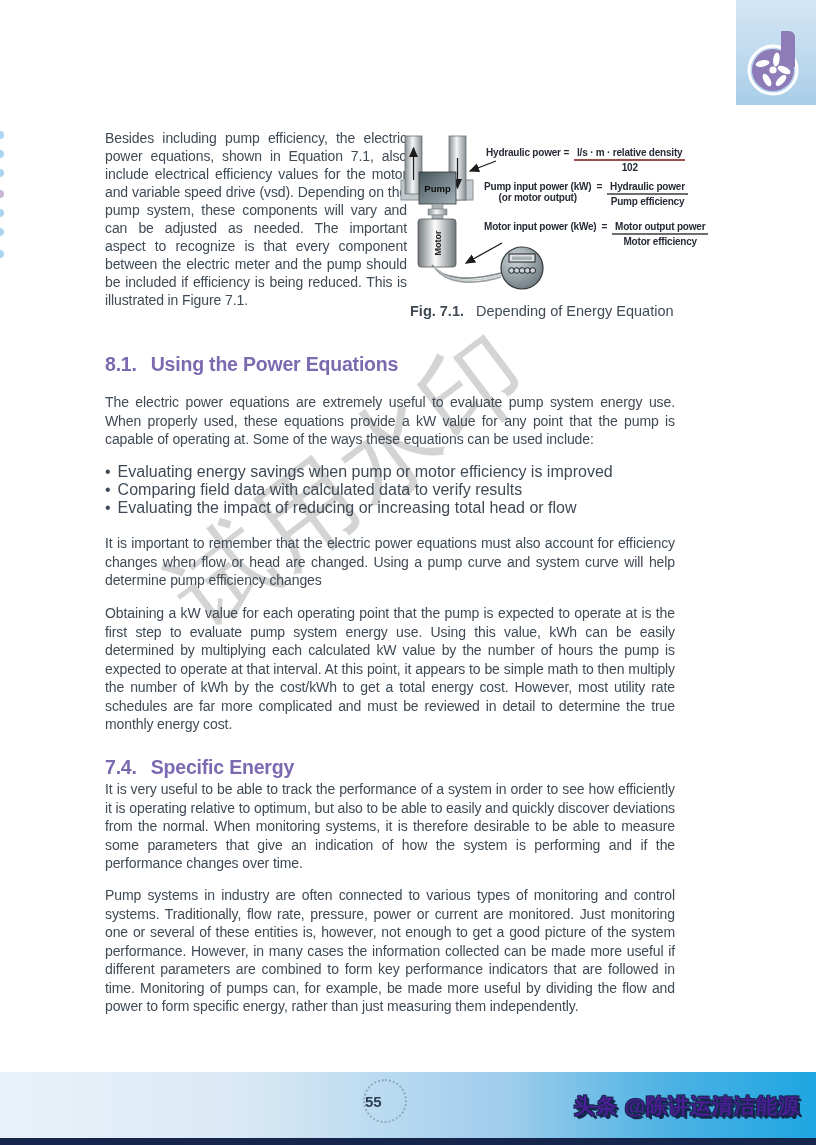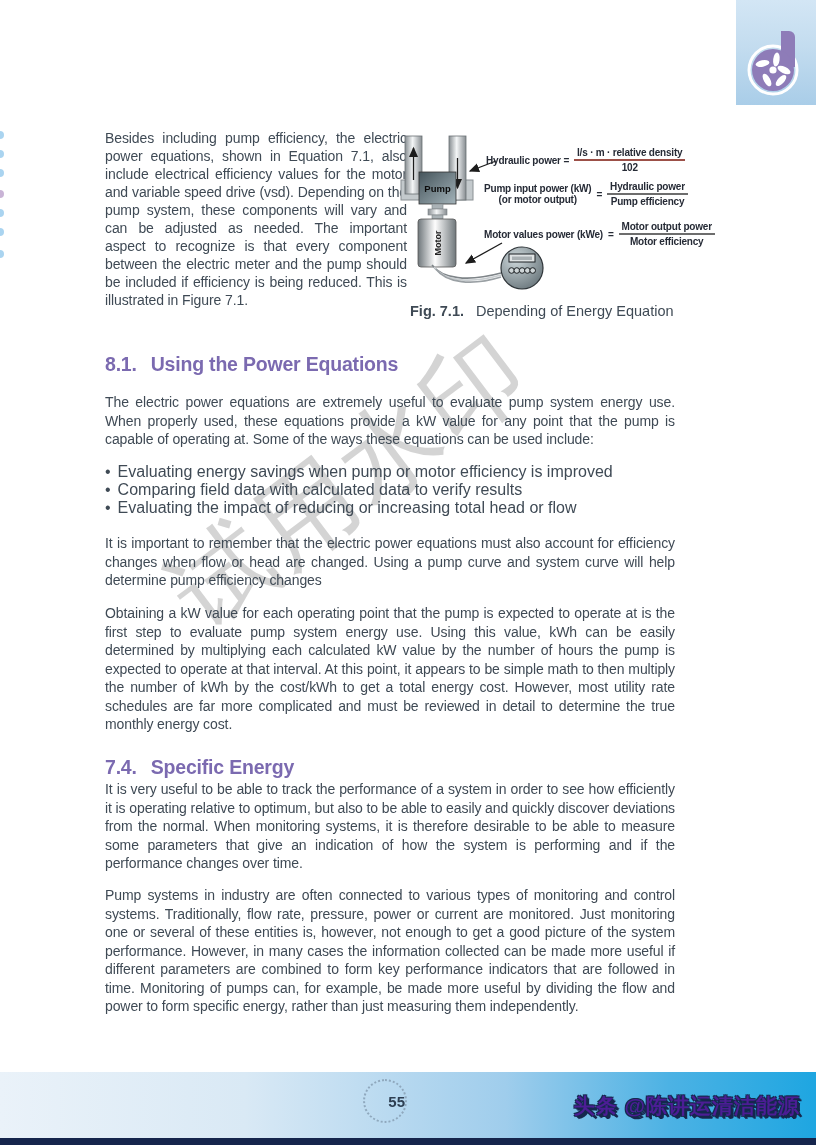--- a/index.html
+++ b/index.html
@@ -34,21 +34,21 @@
   .bullets { position:absolute; left:105px; width:570px; color:#3f4a55; font-size:16px; line-height:18px; }
   .bullet-line { display:flex; }
   .bullet-line::before { content:"•"; margin-right:7px; }
 
   
   .fig-caption {
     position:absolute; left:410px; top:303px; color:#3f4a55; font-size:14.5px;
   }
   .fig-caption b { margin-right:12px; }
   .eq {
-    position:absolute; display:flex; align-items:center; gap:5px;
+    position:absolute; display:flex; align-items:flex-start; gap:5px;
     font-size:10px; font-weight:bold; color:#262b36; letter-spacing:-0.2px; white-space:nowrap;
   }
   .eq .lbl { text-align:center; line-height:11px; }
   .frac { display:flex; flex-direction:column; align-items:center; }
   .frac .num { padding:0 3px 1px; }
   .frac .den { padding-top:1px; }
   .frac .bar { height:2px; width:100%; background:#6d6d6d; }
   .frac .bar.red { background:#9c5048; }
 
   
@@ -61,21 +61,21 @@
 
   
   .footer-band {
     position:absolute; left:0; top:1072px; width:816px; height:66px;
     background:linear-gradient(to right,#eaf2f9 0%,#d9e9f5 30%,#9fcdec 62%,#4cb2e4 82%,#1ea6e1 100%);
   }
   .footer-navy { position:absolute; left:0; top:1138px; width:816px; height:7px; background:#15254c; }
   .page-circle {
     position:absolute; left:363px; top:1079px; width:44px; height:44px;
     border:2px dotted #8fa8bd; border-radius:50%;
-    display:flex; align-items:center; justify-content:flex-end;
+    display:flex; align-items:center; justify-content:flex-start;
     color:#2e3f52; font-size:15px; font-weight:bold;
   }
   .footer-credit {
     position:absolute; right:16px; top:1092px;
     font-size:21px; font-weight:bold; color:#4c1d95; letter-spacing:1px;
     text-shadow:-1px -1px 0 #16284e, 1px -1px 0 #16284e, -1px 1px 0 #16284e,
                  1px 1px 0 #16284e, 2px 2px 0 #16284e, 3px 3px 0 #16284e;
     font-family:"Liberation Sans", sans-serif;
   }
 </style>
@@ -189,21 +189,21 @@
       <span>(or motor output)</span>
     </span>
     <span>=</span>
     <span class="frac">
       <span class="num">Hydraulic power</span>
       <span class="bar"></span>
       <span class="den">Pump efficiency</span>
     </span>
   </div>
   <div class="eq" style="left:484px;top:221px;">
-    <span class="lbl">Motor values power (kWe)</span>
+    <span class="lbl">Motor input power (kWe)</span>
     <span>=</span>
     <span class="frac">
       <span class="num">Motor output power</span>
       <span class="bar"></span>
       <span class="den">Motor efficiency</span>
     </span>
   </div>
 
   <div class="fig-caption">
     <b>Fig. 7.1.</b><span>Depending of Energy Equation</span>

